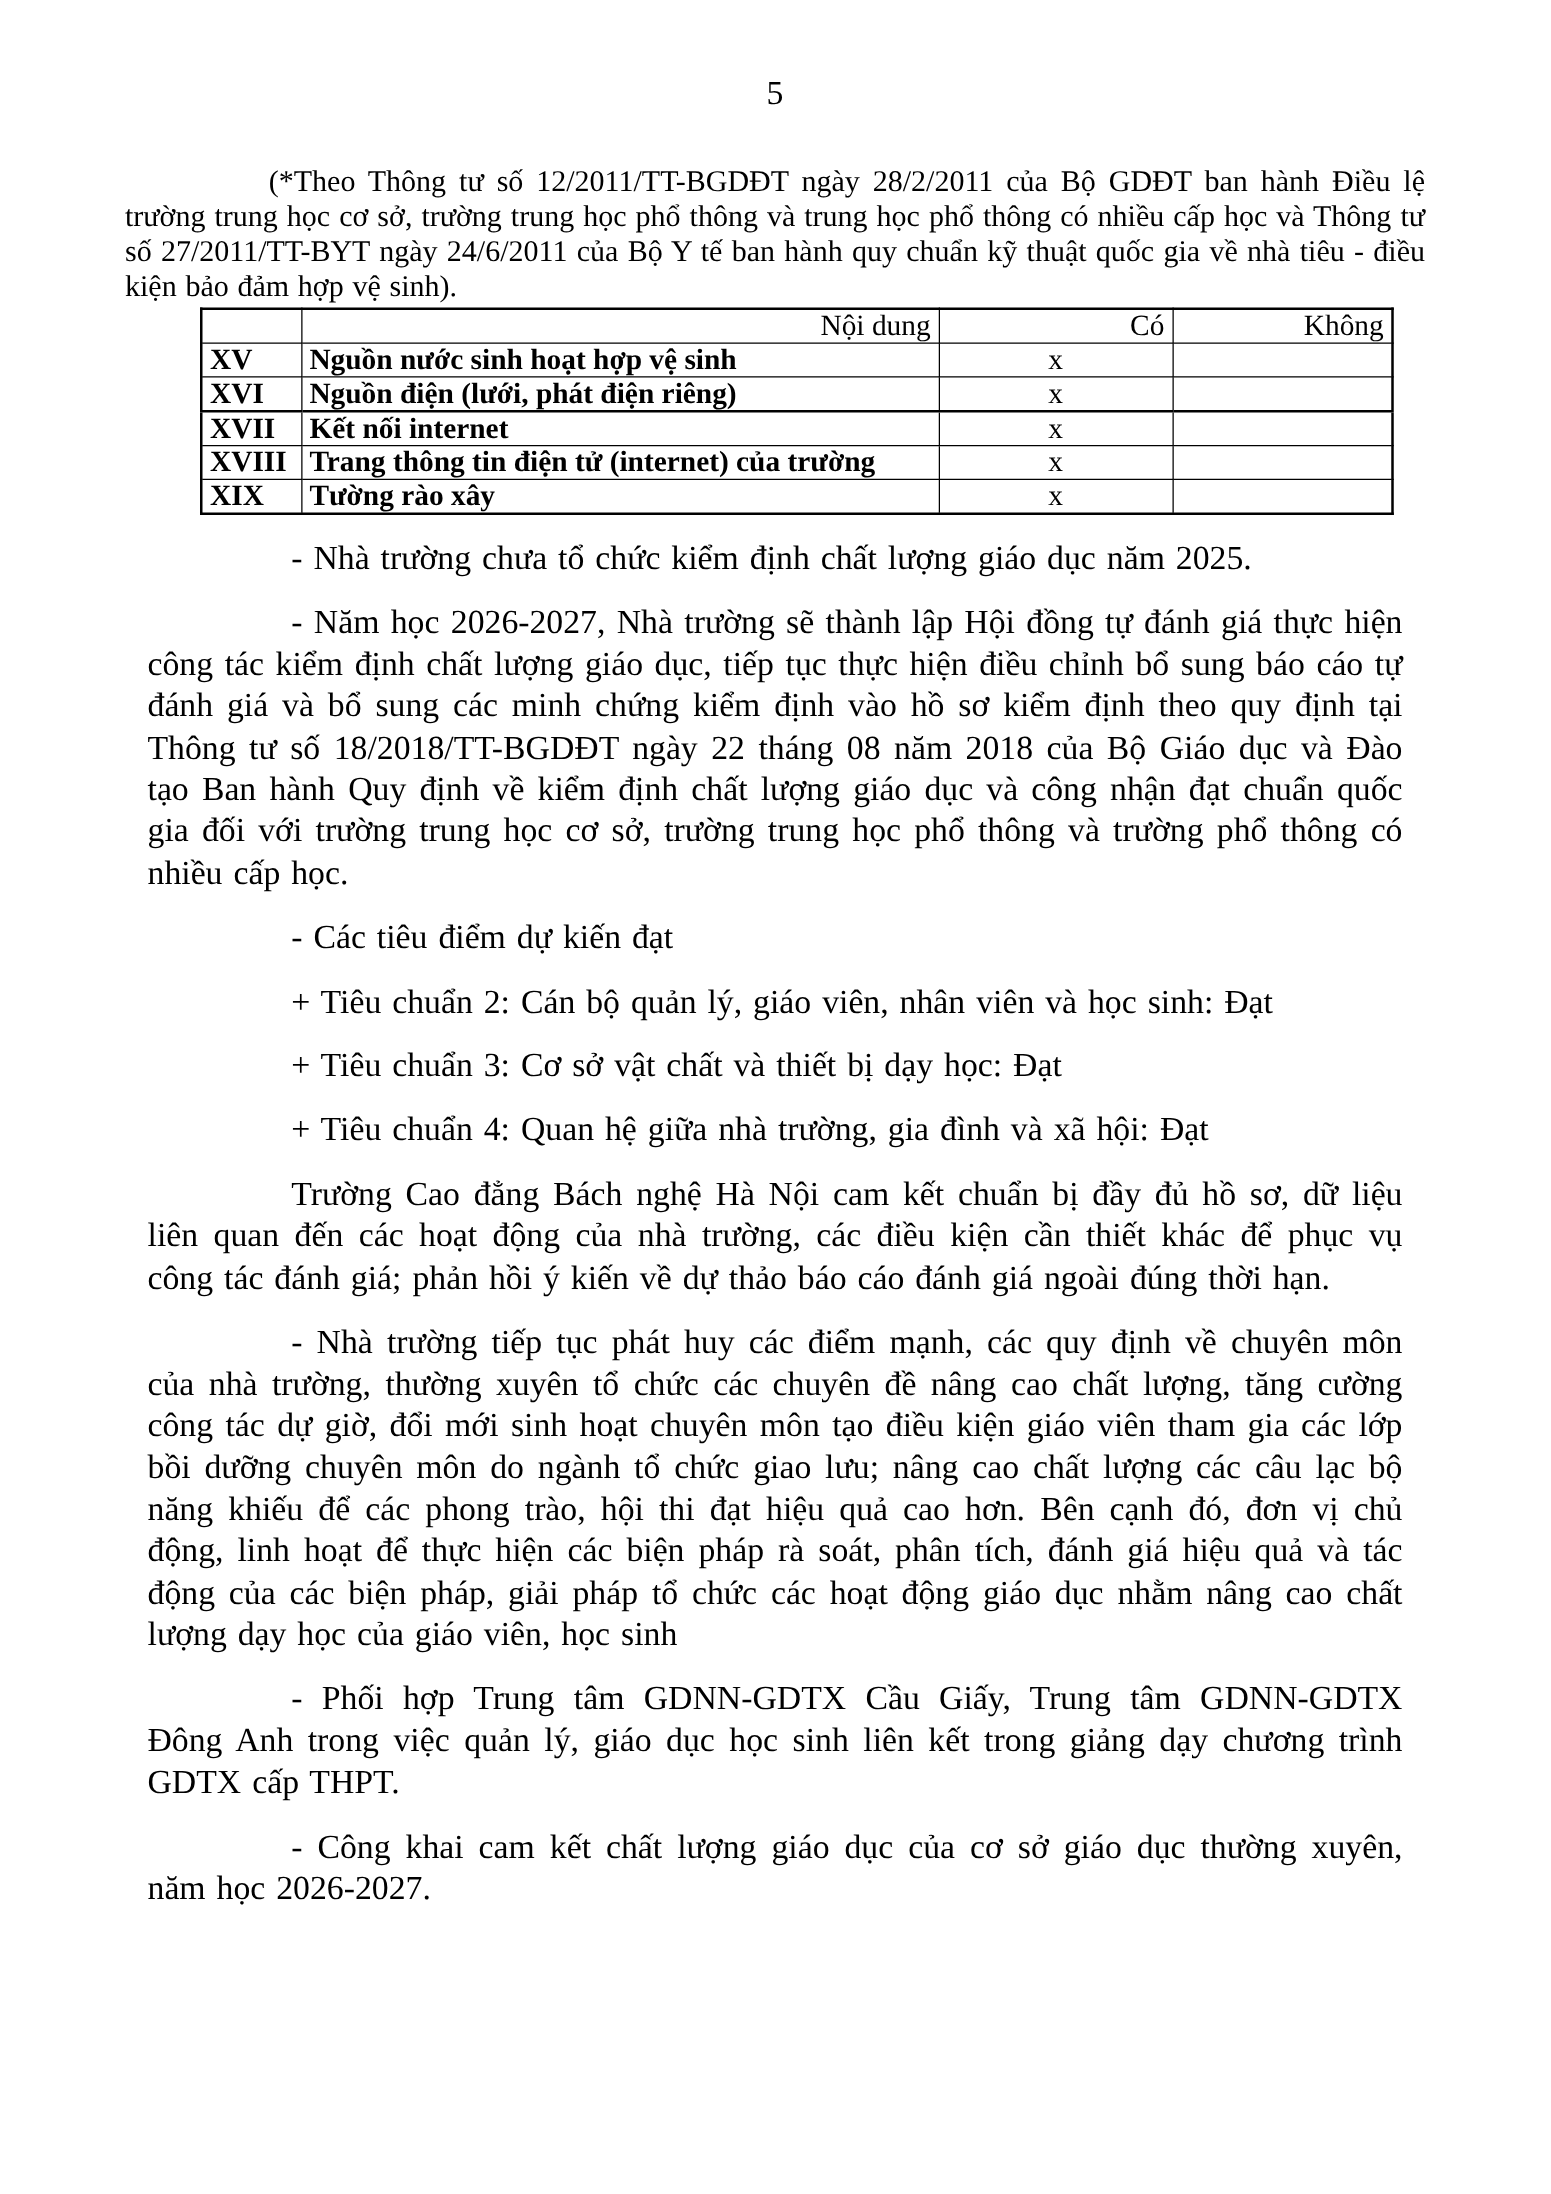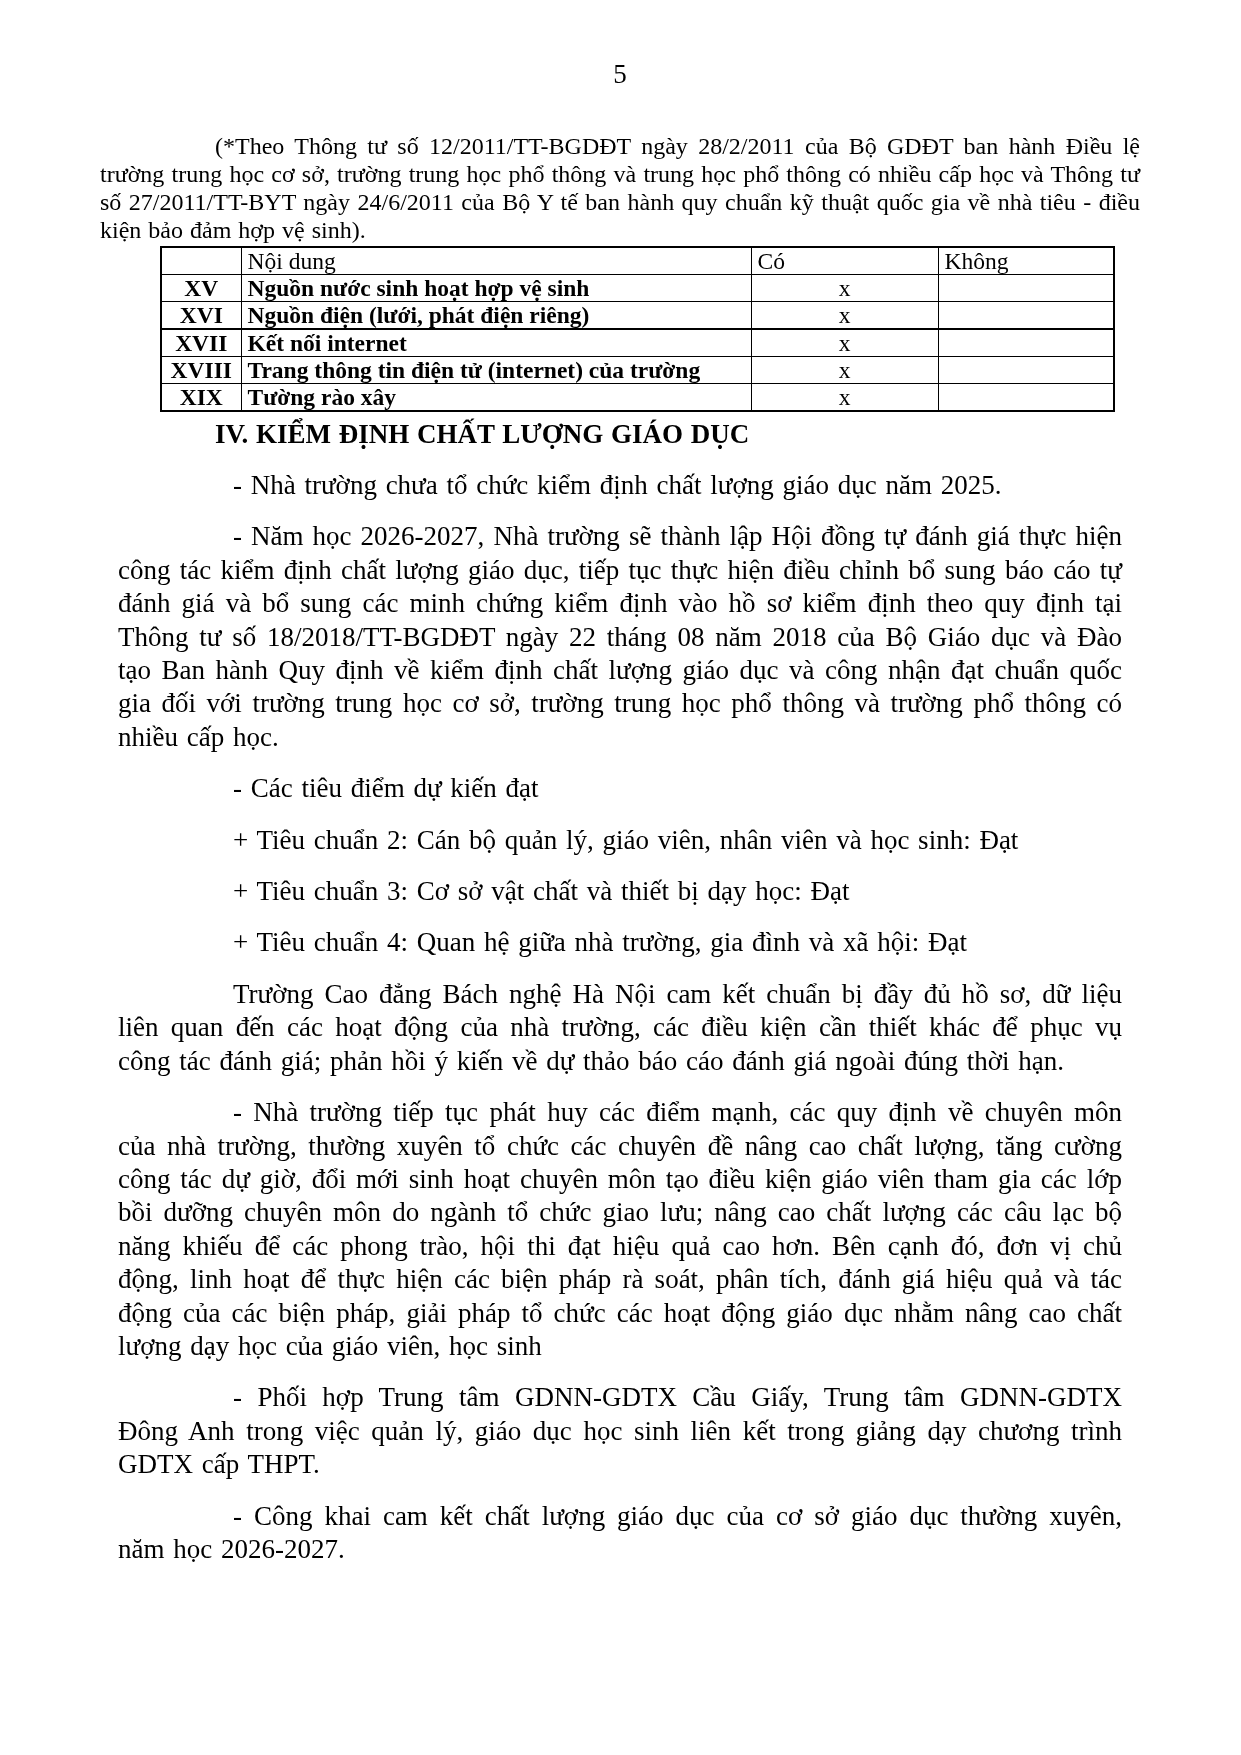--- a/index.html
+++ b/index.html
@@ -46,25 +46,25 @@
     box-sizing: border-box;
     height: 27px;
     padding: 0 6px;
     overflow: hidden;
     white-space: nowrap;
     font-size: 23.5px;
     line-height: 26px;
   }
   table.facilities th {
     font-weight: normal;
-    text-align: left;
+    text-align: right;
   }
   table.facilities td.c1 {
     font-weight: bold;
-    text-align: center;
+    text-align: left;
   }
   table.facilities td.c2 {
     font-weight: bold;
     text-align: left;
   }
   table.facilities td.c3,
   table.facilities td.c4 {
     text-align: center;
   }
   table.facilities tr.thick-top td {
@@ -143,21 +143,20 @@
         <td class="c1">XIX</td>
         <td class="c2">Tường rào xây</td>
         <td class="c3">x</td>
         <td class="c4"></td>
       </tr>
     </tbody>
   </table>
 
   <div class="body-text">
 
-    <h3 class="sec-heading">IV. KIỂM ĐỊNH CHẤT LƯỢNG GIÁO DỤC</h3>
 
     <p class="para">- Nhà trường chưa tổ chức kiểm định chất lượng giáo dục năm 2025.</p>
     <p class="para">- Năm học 2026-2027, Nhà trường sẽ thành lập Hội đồng tự đánh giá thực hiện công tác kiểm định chất lượng giáo dục, tiếp tục thực hiện điều chỉnh bổ sung báo cáo tự đánh giá và bổ sung các minh chứng kiểm định vào hồ sơ kiểm định theo quy định tại Thông tư số 18/2018/TT-BGDĐT ngày 22 tháng 08 năm 2018 của Bộ Giáo dục và Đào tạo Ban hành Quy định về kiểm định chất lượng giáo dục và công nhận đạt chuẩn quốc gia đối với trường trung học cơ sở, trường trung học phổ thông và trường phổ thông có nhiều cấp học.</p>
     <p class="para">- Các tiêu điểm dự kiến đạt</p>
     <p class="para">+ Tiêu chuẩn 2: Cán bộ quản lý, giáo viên, nhân viên và học sinh: Đạt</p>
     <p class="para">+ Tiêu chuẩn 3: Cơ sở vật chất và thiết bị dạy học: Đạt</p>
     <p class="para">+ Tiêu chuẩn 4: Quan hệ giữa nhà trường, gia đình và xã hội: Đạt</p>
     <p class="para">Trường Cao đẳng Bách nghệ Hà Nội cam kết chuẩn bị đầy đủ hồ sơ, dữ liệu liên quan đến các hoạt động của nhà trường, các điều kiện cần thiết khác để phục vụ công tác đánh giá; phản hồi ý kiến về dự thảo báo cáo đánh giá ngoài đúng thời hạn.</p>
 
 

